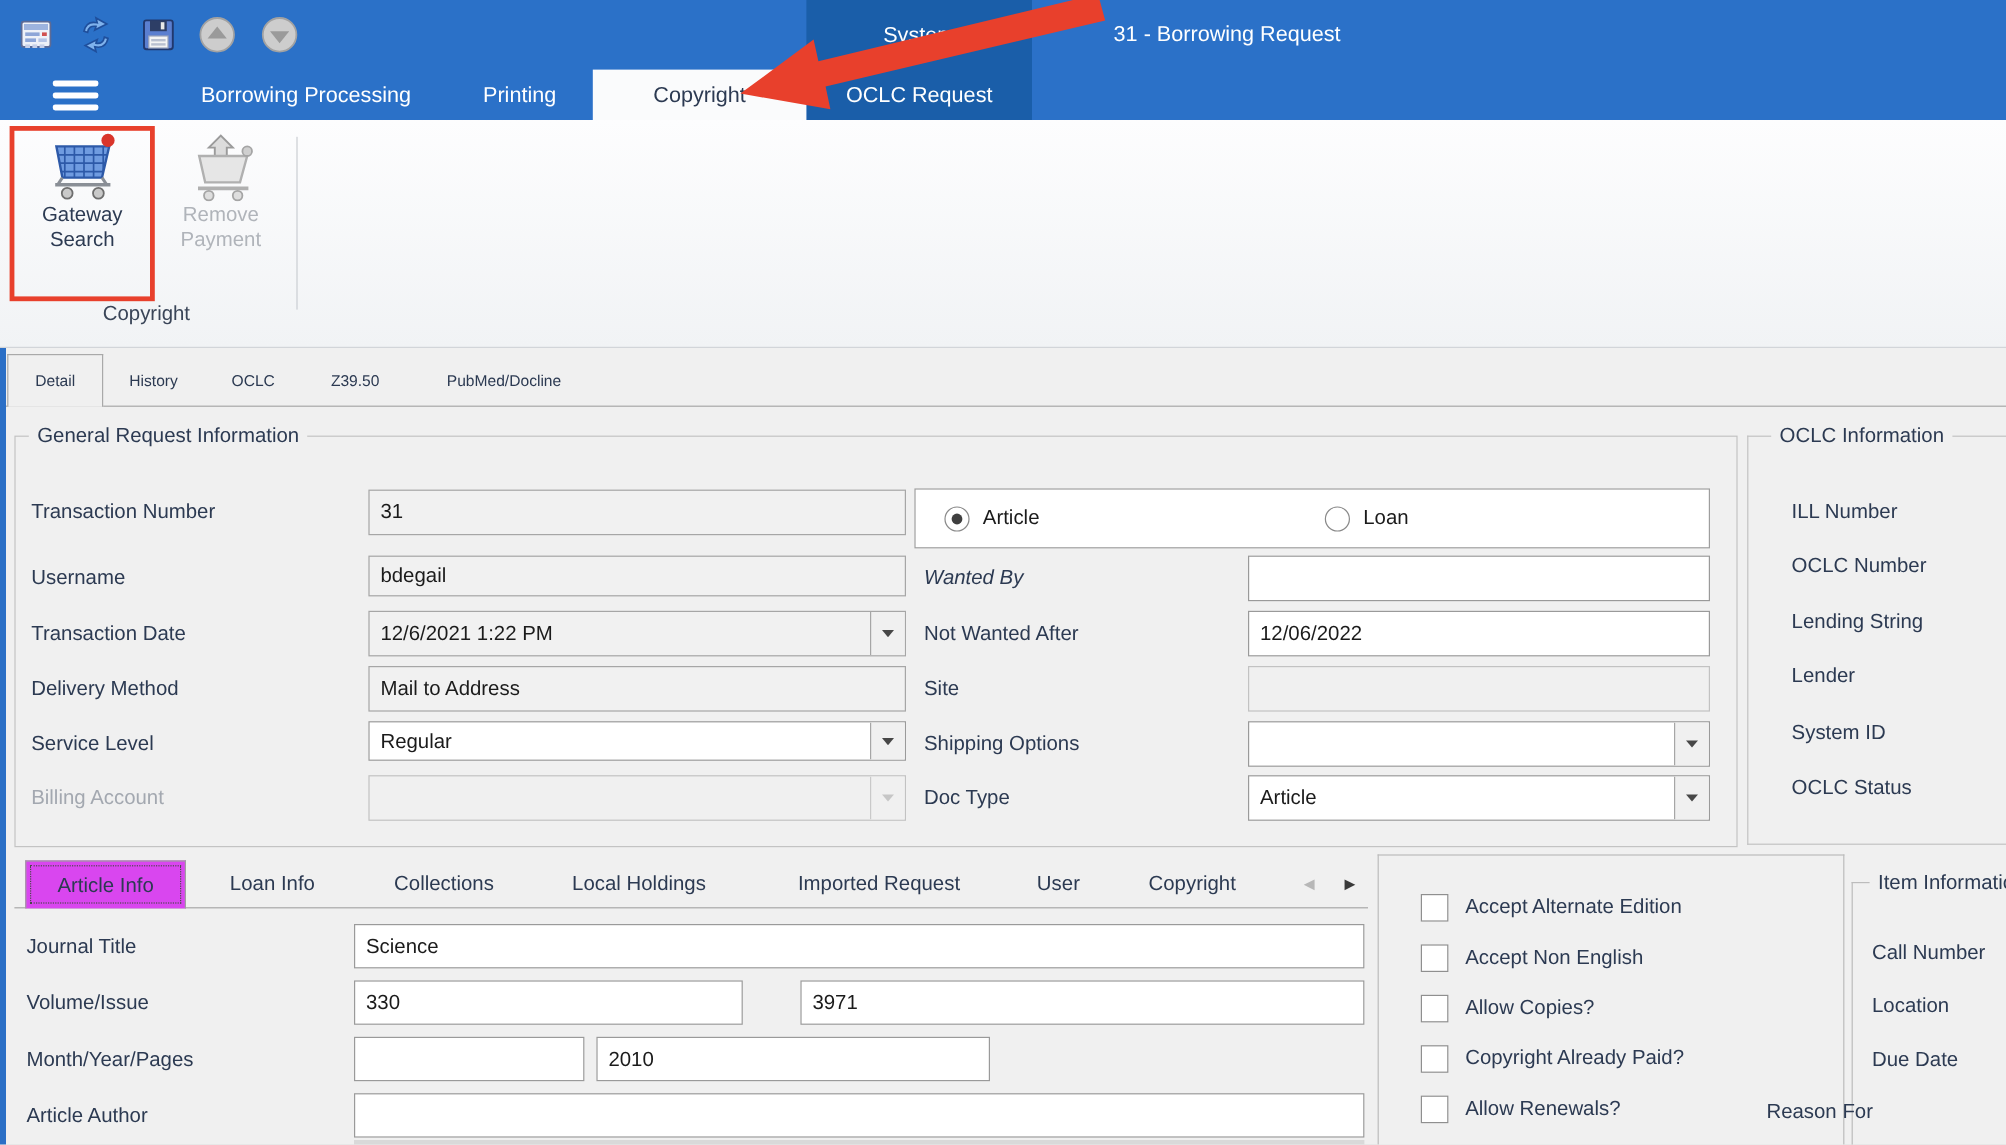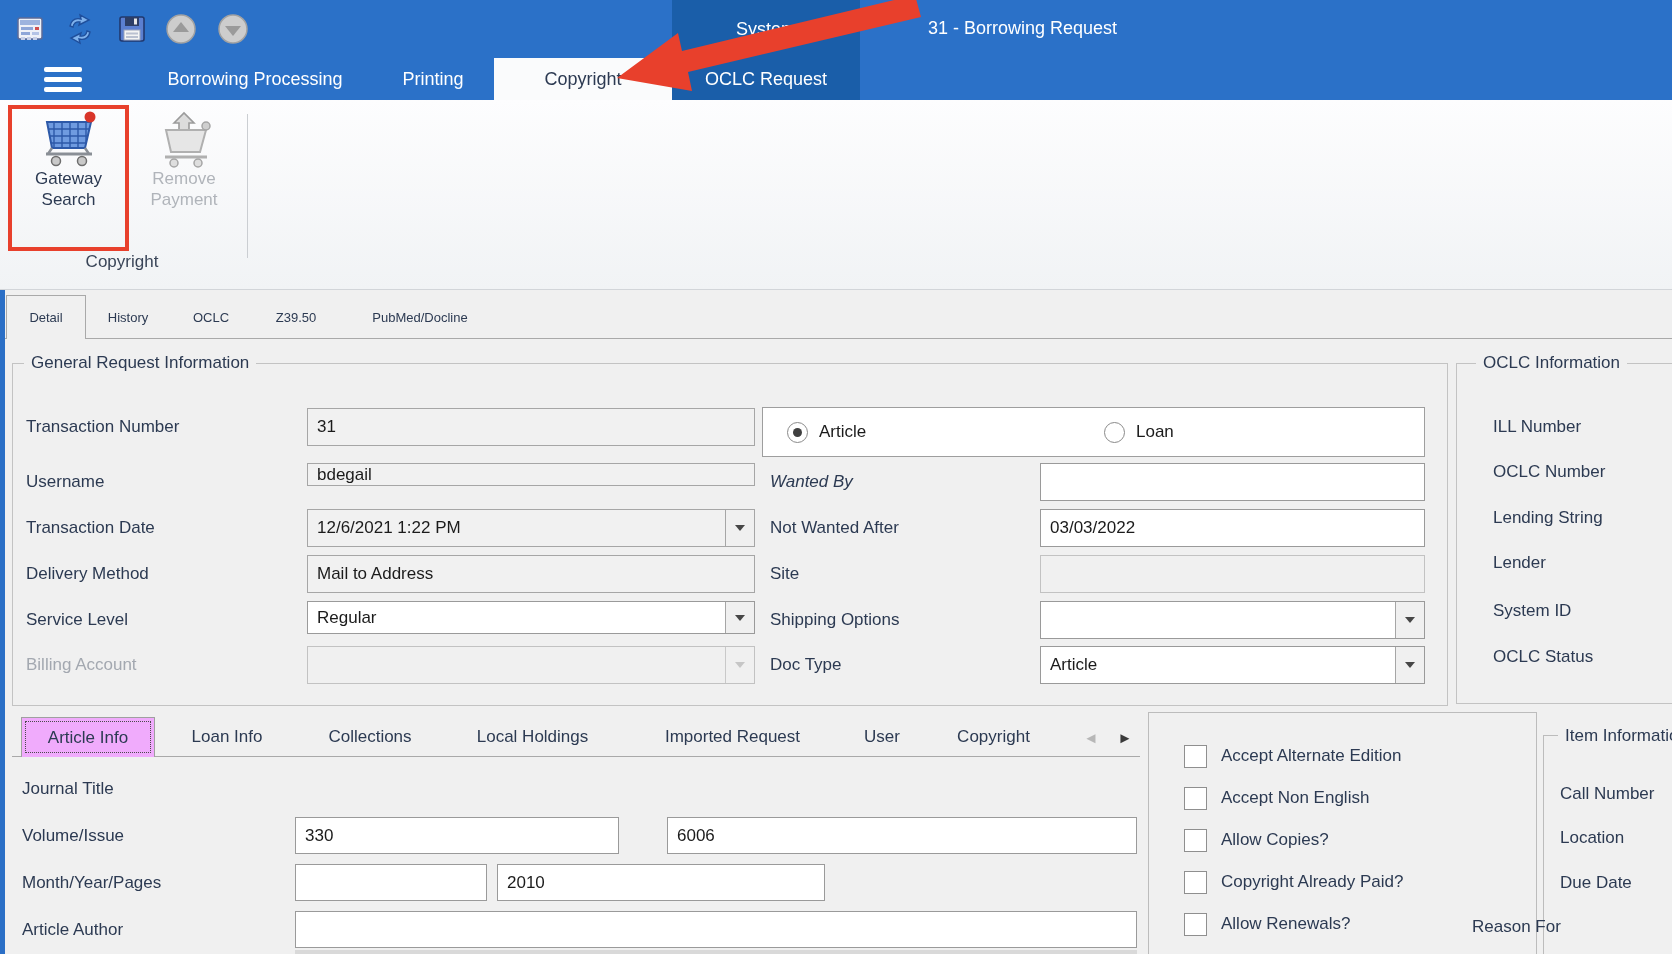--- a/index.html
+++ b/index.html
@@ -26,21 +26,21 @@
   .bigbtn.disabled .cap{color:#b0b4ba;}
   .annot-box{border:4px solid #e8402c;box-sizing:border-box;z-index:20;pointer-events:none;}
   .vsep{width:1px;background:#cbced2;}
   .grp-cap{font-size:17px;color:#3a4558;text-align:center;}
 
   
   .tabline{border-top:1px solid #a9a9a9;height:0;z-index:1;}
   .ptab{height:44px;font-size:13px;color:#2c3a52;z-index:2;box-sizing:border-box;}
   .ptab.active{background:#f0f0f0;border:1px solid #a9a9a9;border-bottom:none;}
   .btab{height:40px;font-size:17px;color:#2c3a52;z-index:2;box-sizing:border-box;white-space:nowrap;}
-  .btab.active{background:#f0abfc;border:1px solid #a0a0a0;border-bottom:none;
+  .btab.active{background:#d946ef;border:1px solid #a0a0a0;border-bottom:none;
                outline:1px dotted #4a4a4a;outline-offset:-5px;text-align:center;}
 
   
   .gbox{border:1px solid #c3c3c3;box-sizing:border-box;}
   .gcap{background:#f0f0f0;padding:0 7px;font-size:17px;color:#2c3a52;z-index:3;white-space:nowrap;line-height:20px;}
 
   
   .lbl{font-size:17px;color:#2c3a52;white-space:nowrap;}
   .lbl.dis{color:#a3a8b0;}
   .fld{background:#f1f1f1;border:1px solid #a6a6a6;box-sizing:border-box;display:flex;align-items:center;
@@ -195,21 +195,21 @@
 
   <div class="abs gbox" style="left:12px;top:363px;width:1436px;height:343px;"></div>
   <div class="abs gcap" style="left:24px;top:353px;">General Request Information</div>
 
   <div class="abs lbl flexc" style="left:26px;top:408px;height:38px;">Transaction Number</div>
   <div class="abs fld" style="left:307px;top:408px;width:448px;height:38px;">
     <span>31</span>
   </div>
 
   <div class="abs lbl flexc" style="left:26px;top:463px;height:38px;">Username</div>
-  <div class="abs fld" style="left:307px;top:463px;width:448px;height:23px;">
+  <div class="abs fld" style="left:307px;top:463px;width:448px;height:34px;">
     <span>bdegail</span>
   </div>
 
   <div class="abs lbl flexc" style="left:26px;top:509px;height:38px;">Transaction Date</div>
   <div class="abs fld" style="left:307px;top:509px;width:448px;height:38px;">
     <span>12/6/2021 1:22 PM</span>
     <span class="arrowbtn">
         <span class="caret"></span>
       </span>
   </div>
@@ -242,21 +242,21 @@
     <span class="abs rlbl flexc" style="left:373px;top:0;height:48px;">Loan</span>
   </div>
 
   <div class="abs lbl flexc" style="left:770px;top:463px;height:38px;font-style:italic;">Wanted By</div>
   <div class="abs fld edit" style="left:1040px;top:463px;width:385px;height:38px;">
     <span></span>
   </div>
 
   <div class="abs lbl flexc" style="left:770px;top:509px;height:38px;">Not Wanted After</div>
   <div class="abs fld edit" style="left:1040px;top:509px;width:385px;height:38px;">
-    <span>03/03/2022</span>
+    <span>12/06/2022</span>
   </div>
 
   <div class="abs lbl flexc" style="left:770px;top:555px;height:38px;">Site</div>
   <div class="abs fld dis" style="left:1040px;top:555px;width:385px;height:38px;">
     <span></span>
   </div>
 
   <div class="abs lbl flexc" style="left:770px;top:601px;height:38px;">Shipping Options</div>
   <div class="abs fld edit" style="left:1040px;top:601px;width:385px;height:38px;">
     <span></span>
@@ -287,27 +287,30 @@
   <div class="abs btab ctr" style="left:172px;top:717px;width:110px;">Loan Info</div>
   <div class="abs btab ctr" style="left:305px;top:717px;width:130px;">Collections</div>
   <div class="abs btab ctr" style="left:455px;top:717px;width:155px;">Local Holdings</div>
   <div class="abs btab ctr" style="left:635px;top:717px;width:195px;">Imported Request</div>
   <div class="abs btab ctr" style="left:852px;top:717px;width:60px;">User</div>
   <div class="abs btab ctr" style="left:935px;top:717px;width:117px;">Copyright</div>
   <div class="abs btab pager ctr" style="left:1078px;top:717px;width:26px;color:#b7b7b7;">◄</div>
   <div class="abs btab pager ctr" style="left:1112px;top:717px;width:26px;color:#3a3a3a;">►</div>
 
   <div class="abs lbl flexc" style="left:22px;top:770px;height:37px;">Journal Title</div>
+  <div class="abs fld edit" style="left:295px;top:770px;width:842px;height:37px;">
+    <span>Science</span>
+  </div>
 
   <div class="abs lbl flexc" style="left:22px;top:817px;height:37px;">Volume/Issue</div>
   <div class="abs fld edit" style="left:295px;top:817px;width:324px;height:37px;">
     <span>330</span>
   </div>
   <div class="abs fld edit" style="left:667px;top:817px;width:470px;height:37px;">
-    <span>6006</span>
+    <span>3971</span>
   </div>
 
   <div class="abs lbl flexc" style="left:22px;top:864px;height:37px;">Month/Year/Pages</div>
   <div class="abs fld edit" style="left:295px;top:864px;width:192px;height:37px;">
     <span></span>
   </div>
   <div class="abs fld edit" style="left:497px;top:864px;width:328px;height:37px;">
     <span>2010</span>
   </div>
 

